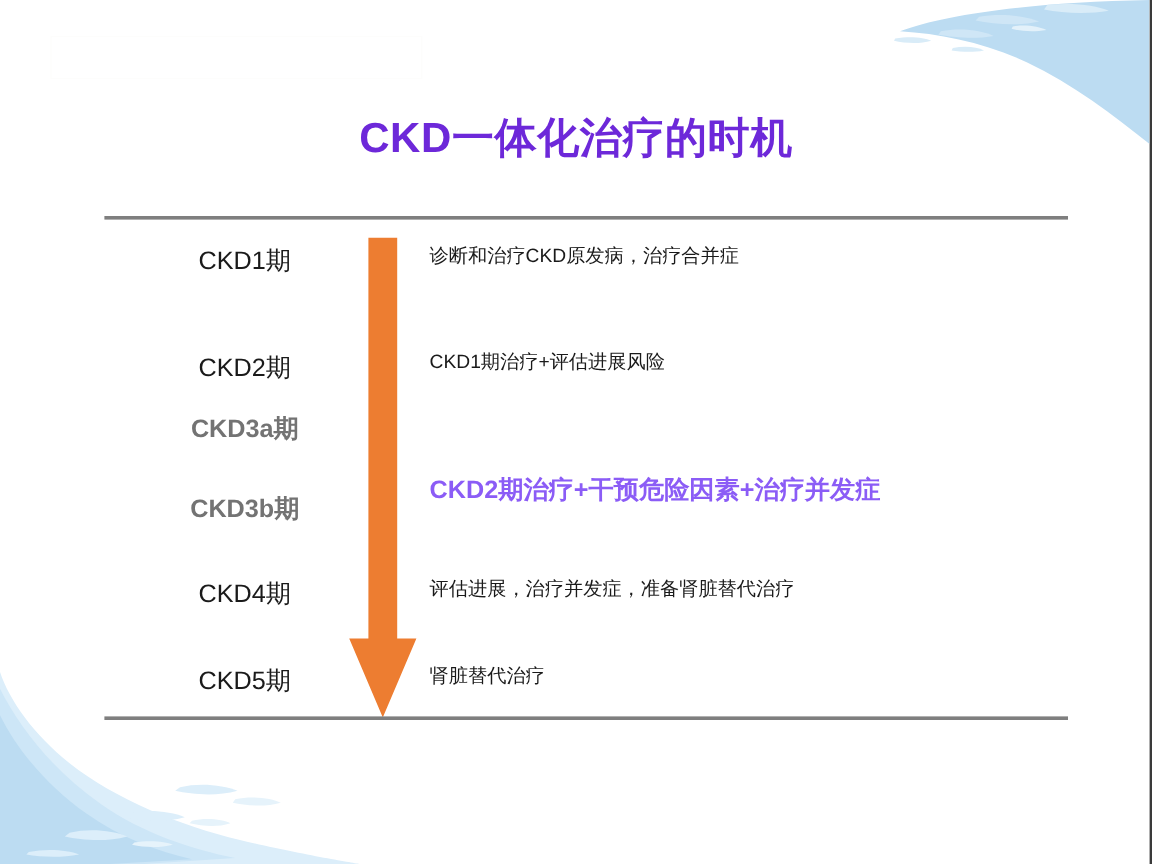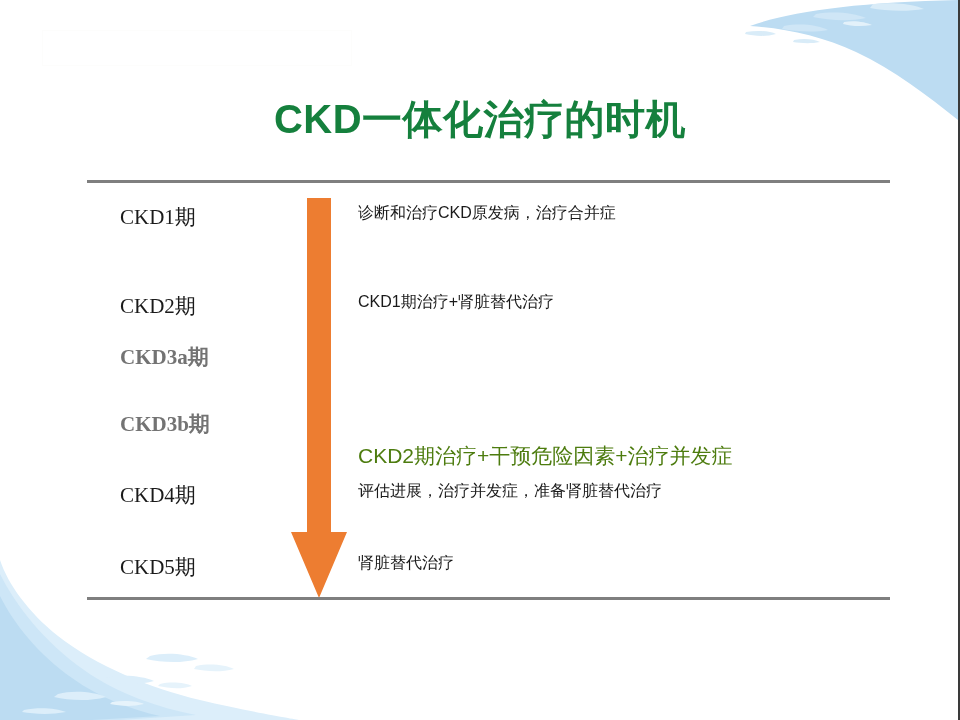--- a/index.html
+++ b/index.html
@@ -46,23 +46,23 @@
     border: 1px solid #fdfdfc;
     box-sizing: border-box;
   }
   
   #slide-title {
     position: absolute;
     left: 0;
     top: 92px;
     width: 960px;
     text-align: center;
-    font-size: 40px;
+    font-size: 35px;
     font-weight: bold;
-    color: #15803d;
+    color: #6d28d9;
     letter-spacing: 0.5px;
     white-space: nowrap;
   }
   
   .hrule {
     position: absolute;
     left: 87px;
     width: 803px;
     height: 3px;
     background: #7f7f7f;
@@ -75,42 +75,40 @@
     left: 283px;
     top: 198px;
     width: 72px;
     height: 400px;
   }
   
   .stage-label {
     position: absolute;
     left: 120px;
     width: 168px;
-    text-align: left;
+    text-align: center;
     font-size: 21px;
     color: #1a1a1a;
     white-space: nowrap;
-    font-family: Liberation Serif, serif;
   }
   .stage-label.highlight {
     color: #737373;
     font-weight: bold;
   }
   .stage-desc {
     position: absolute;
     left: 358px;
     font-size: 16px;
     color: #1a1a1a;
     white-space: nowrap;
   }
   .stage-desc.highlight {
-    color: #4d7c0f;
-    font-weight: normal;
+    color: #8b5cf6;
+    font-weight: bold;
     font-size: 21px;
-    margin-top: 48px;
   }
   
   .row-0 { top: 203px; }
   .row-1 { top: 273px; margin-top: 19px; }
   .row-2 { top: 343px; }
   .row-3 { top: 410px; }
   .row-4 { top: 481px; }
   .row-5 { top: 553px; }
   #desc-merged { top: 394px; }
 </style>
@@ -153,20 +151,20 @@
   </svg>
 
   <div class="stage-label row-0">CKD1期</div>
   <div class="stage-label row-1">CKD2期</div>
   <div class="stage-label highlight row-2">CKD3a期</div>
   <div class="stage-label highlight row-3">CKD3b期</div>
   <div class="stage-label row-4">CKD4期</div>
   <div class="stage-label row-5">CKD5期</div>
 
   <div class="stage-desc row-0">诊断和治疗CKD原发病，治疗合并症</div>
-  <div class="stage-desc row-1">CKD1期治疗+肾脏替代治疗</div>
+  <div class="stage-desc row-1">CKD1期治疗+评估进展风险</div>
   <div class="stage-desc highlight" id="desc-merged">CKD2期治疗+干预危险因素+治疗并发症</div>
   <div class="stage-desc row-4">评估进展，治疗并发症，准备肾脏替代治疗</div>
   <div class="stage-desc row-5">肾脏替代治疗</div>
 
   <div class="hrule" id="rule-bottom"></div>
 
 </div>
 
 </body></html>

